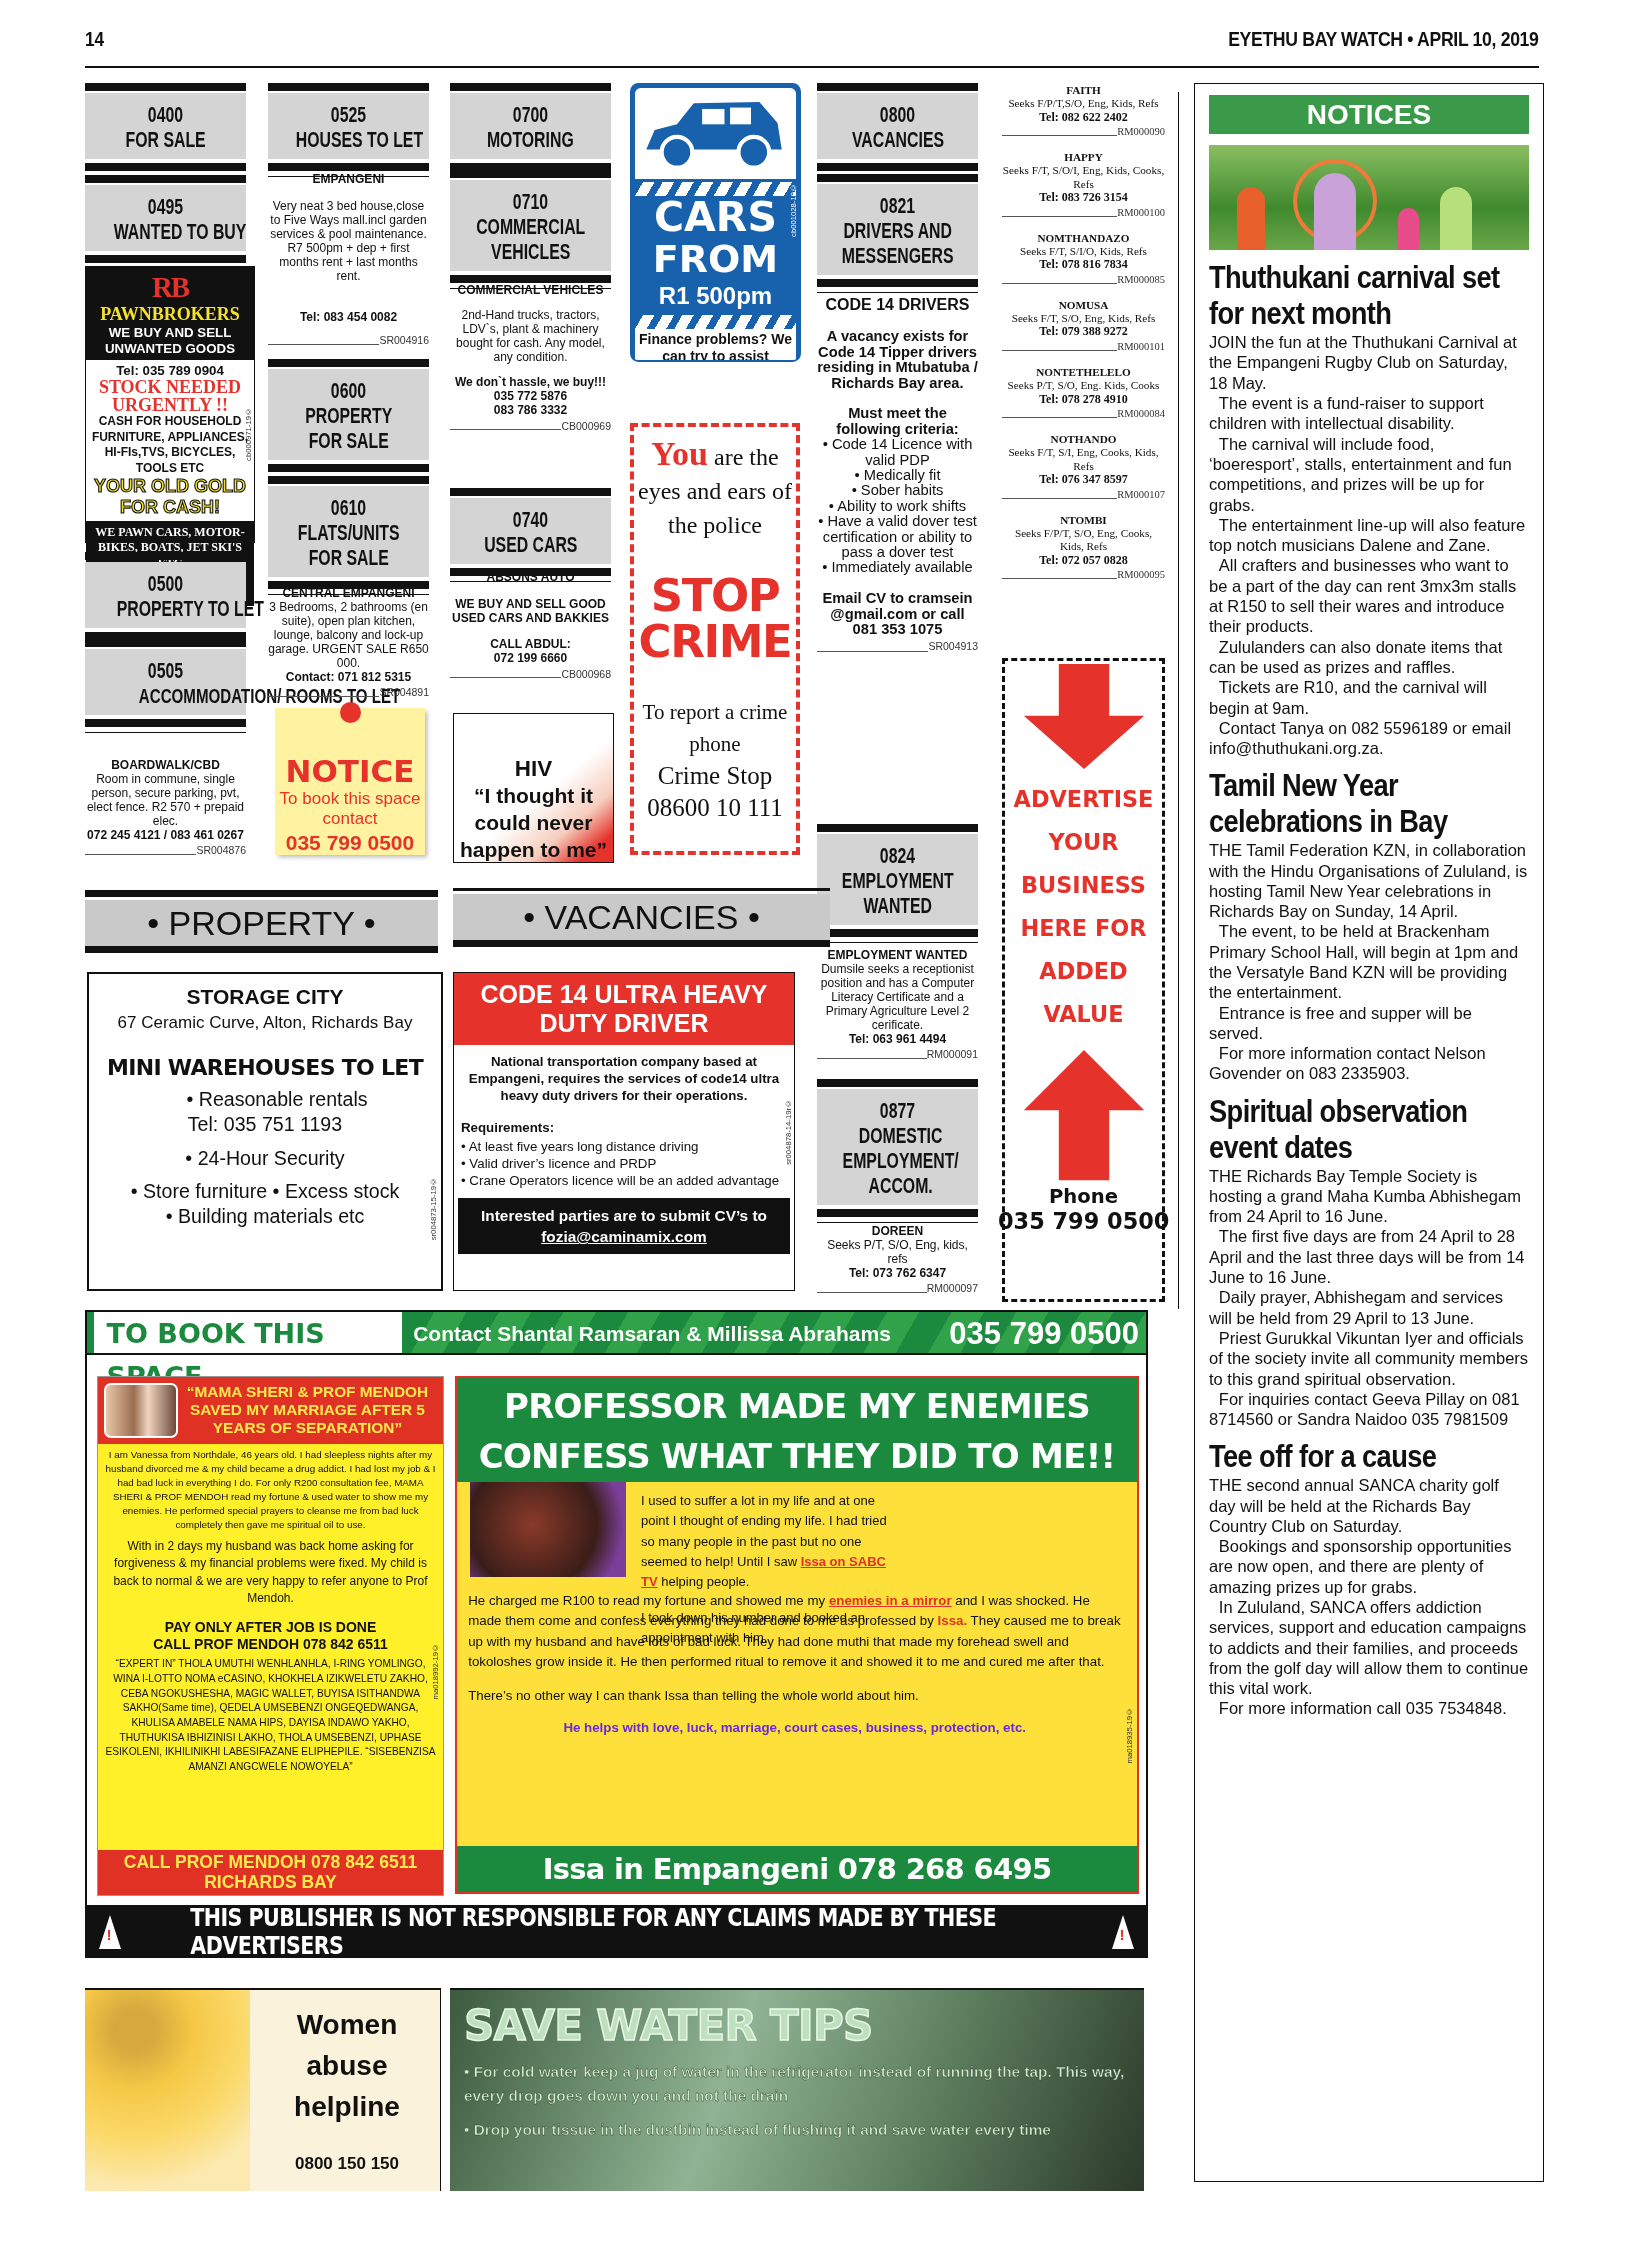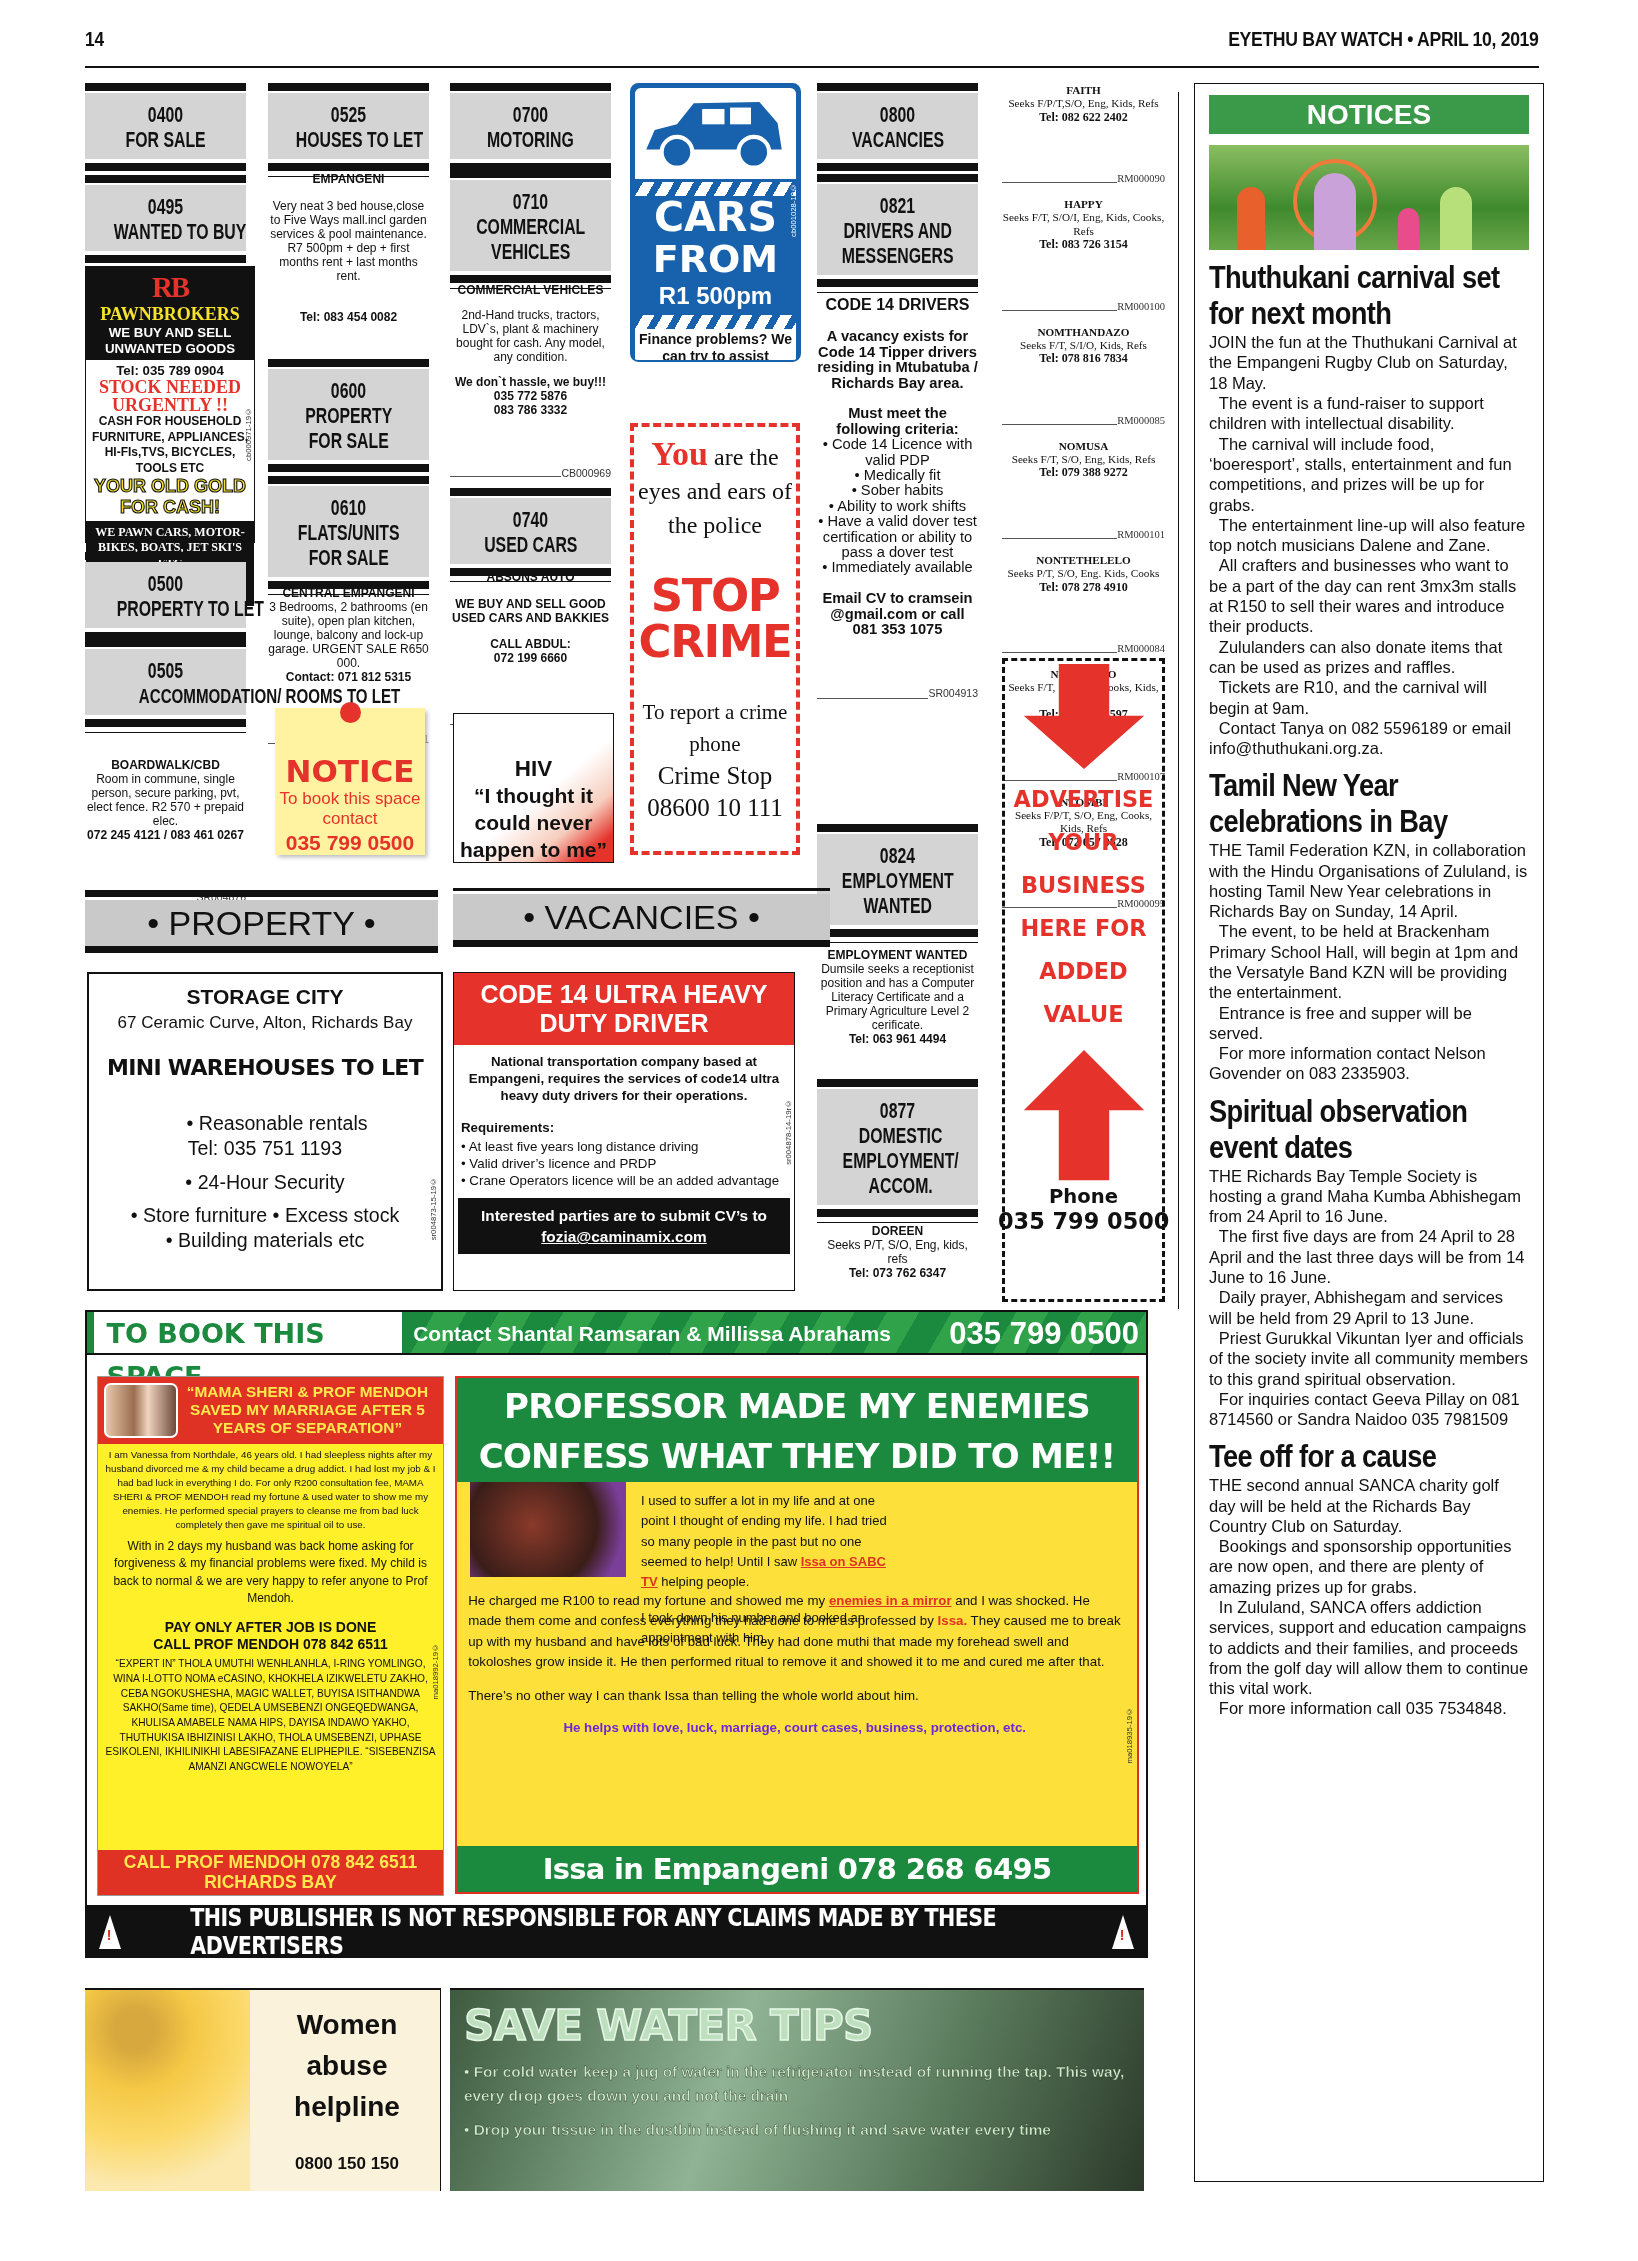--- a/index.html
+++ b/index.html
@@ -19,21 +19,21 @@
   .cls .box span { display: inline-block; transform: scaleX(0.72); transform-origin: center; white-space: nowrap; }
   .cls .bar-bot { height: 7.7px; background: #111; margin-top: 4.2px; }
   .cls .bar-thin { height: 1.4px; background: #111; margin-top: 4.9px; }
 
   
   .clsf { position: absolute; width: 161px; text-align: center; font-size: 12px; line-height: 14px; }
   .clsf .hd { font-weight: bold; }
   .clsf .tel { font-weight: bold; }
   .ref { display: flex; align-items: flex-end; font-size: 10.5px; margin-top: 1.4px; }
   .ref .ln { flex: 1; height: 0.7px; background: #555; margin-bottom: 2.8px; }
-  .ref .code { color: #333; margin-top: 47px; }
+  .ref .code { color: #333; }
 
   
   #rb { left: 85px; top: 266px; width: 170px; height: 277px; border: 1.4px solid #111; }
   #rb .top { background: #111; color: #fff; text-align: center; padding: 4.2px 2.8px; }
   #rb .logo { font-family: "Liberation Serif", serif; font-weight: bold; font-size: 18px; }
   #rb .logo .rb { color: #e5322b; font-size: 29px; letter-spacing: -2.1px; }
   #rb .logo .pb { color: #f5e22c; }
   #rb .mid { text-align: center; font-weight: bold; font-size: 12.6px; line-height: 15.4px; padding: 2.8px 1.4px; }
   #rb .red { color: #e5322b; font-family: "Liberation Serif", serif; font-size: 18px; line-height: 18px; }
   #rb .gold { color: #f5e22c; font-size: 18px; -webkit-text-stroke: 1.1px #111; line-height: 21px; }
@@ -488,21 +488,21 @@
 <div class="sec" style="left:453px; top:888px; width:377px;">
   <div class="t" style="height:2.8px;"></div>
     <div class="b">• VACANCIES •</div>
     <div class="bb"></div>
 </div>
 
 <div class="abs" id="storage">
   <div class="n">STORAGE CITY</div>
   <div class="a">67 Ceramic Curve, Alton, Richards Bay</div>
   <div class="mw">MINI WAREHOUSES TO LET</div>
-  <div class="f" style="margin-top:25px;padding-left:24px;">• Reasonable rentals</div>
+  <div class="f" style="margin-top:1px;padding-left:24px;">• Reasonable rentals</div>
   <div class="f">Tel: 035 751 1193</div>
   <div class="f" style="margin-top:8.4px;">• 24-Hour Security</div>
   <div class="f" style="margin-top:8.4px;">• Store furniture • Excess stock</div>
   <div class="f">• Building materials etc</div>
   <div class="vcode" style="right:2.8px; top:203px;">sr004873-15-19©</div>
 </div>
 
 <div class="abs" id="ultra">
   <div class="hd">CODE 14 ULTRA HEAVY DUTY DRIVER</div>
   <div class="p">National transportation company  based at Empangeni, requires the services of code14 ultra heavy duty drivers for their operations.</div>

